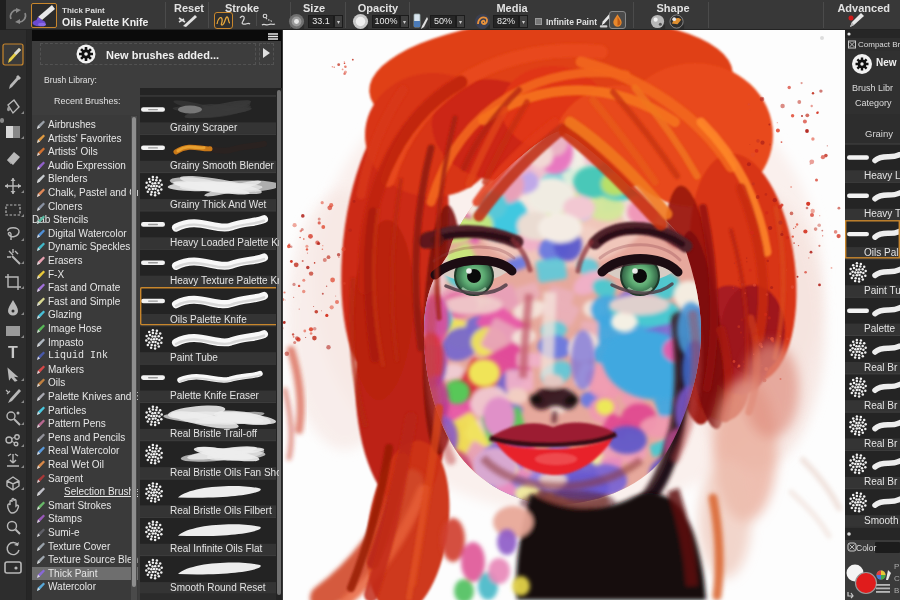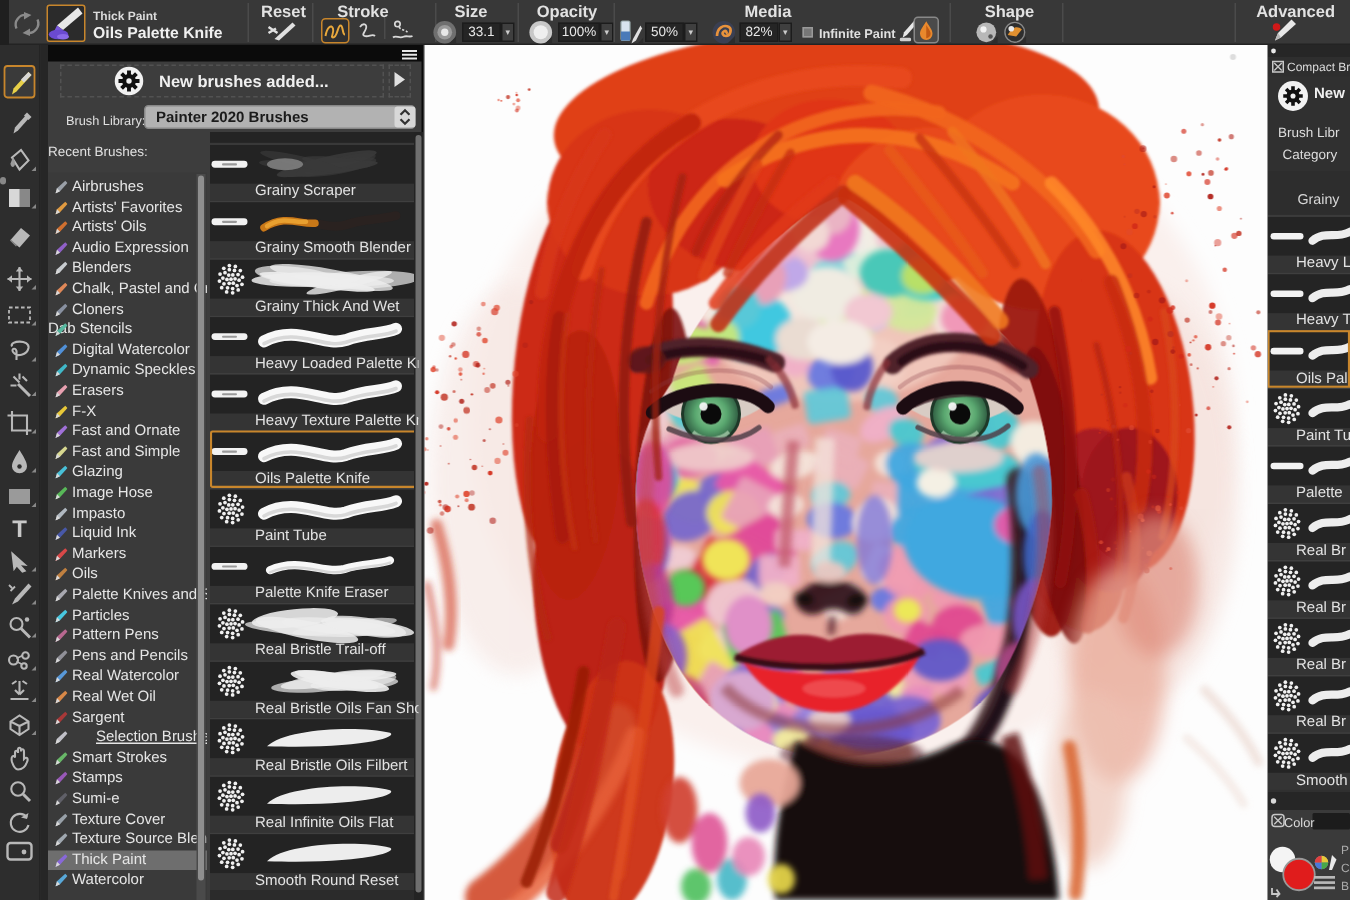--- a/index.html
+++ b/index.html
@@ -263,29 +263,21 @@
   <g stroke="#111" stroke-width="2.6">
   <path d="M10,3 L10,17 M3,10 L17,10 M5.05,5.05 L14.95,14.95 M14.95,5.05 L5.05,14.95"></path>
           </g>
         </g>
   <circle cx="10" cy="10" r="1.8" fill="#f2f2f2"></circle>
  </svg>
  <div class="abs" style="left:74px;top:19px;color:#f0f0f0;font-size:11px;font-weight:bold;">New brushes added...</div>
  <div class="abs" style="left:231px;top:18px;width:0;height:0;border-left:7px solid #e0e0e0;border-top:5px solid transparent;border-bottom:5px solid transparent;"></div>
 
  <div class="abs" style="left:12px;top:45px;color:#e0e0e0;font-size:8.5px;">Brush Library:</div>
- <div class="abs" style="left:64px;top:40px;width:181px;height:16px;background:#b2b2b2;border-radius:3px;border:1px solid #888;">
-  <div class="abs" style="left:7px;top:1.5px;color:#1b1b1b;font-size:10px;font-weight:bold;">Painter 2020 Brushes</div>
-  <div class="abs" style="left:166px;top:0;width:14px;height:14px;background:#d8d8d8;border-radius:2px;color:#222;">
-   <svg width="14" height="14" viewBox="0 0 14 14">
-            <path d="M4,5.5 L7,2.5 L10,5.5 M4,8.5 L7,11.5 L10,8.5" fill="none" stroke="#333" stroke-width="1.5"></path>
-          </svg>
-  </div>
- </div>
- <div class="abs" style="left:0;top:66px;color:#e0e0e0;font-size:9px;">Recent Brushes:</div>
+ <div class="abs" style="left:22px;top:66px;color:#e0e0e0;font-size:9px;">Recent Brushes:</div>
 </div>
 <div class="abs" style="left:32px;top:115px;width:106px;height:485px;background:#3a3a3a;overflow:hidden;">
 <div class="catrow" style="top:2.9px;">
 <svg class="abs" style="left:4px;top:2.2px;" width="9" height="9">
           <path d="M7.5,0.5 L9,2 L4,7.5 L1,9 L2,5.5 Z" fill="#9aa0a8"></path>
           <path d="M1,9 L2,5.5 L4,7.5 Z" fill="#d8d8d8"></path>
         </svg>
 <span style="margin-left:16px;">Airbrushes</span></div>
 <div class="catrow" style="top:16.5px;">
 <svg class="abs" style="left:4px;top:2.2px;" width="9" height="9">
@@ -376,21 +368,21 @@
           <path d="M7.5,0.5 L9,2 L4,7.5 L1,9 L2,5.5 Z" fill="#58b858"></path>
           <path d="M1,9 L2,5.5 L4,7.5 Z" fill="#d8d8d8"></path>
         </svg>
 <span style="margin-left:16px;">Image Hose</span></div>
 <div class="catrow" style="top:220.5px;">
 <svg class="abs" style="left:4px;top:2.2px;" width="9" height="9">
           <path d="M7.5,0.5 L9,2 L4,7.5 L1,9 L2,5.5 Z" fill="#b0b8c0"></path>
           <path d="M1,9 L2,5.5 L4,7.5 Z" fill="#d8d8d8"></path>
         </svg>
 <span style="margin-left:16px;">Impasto</span></div>
-<div class="catrow" style="top:234.1px;">
+<div class="catrow" style="top:234.1px;font-family:Liberation Mono, monospace;">
 <svg class="abs" style="left:4px;top:2.2px;" width="9" height="9">
           <path d="M7.5,0.5 L9,2 L4,7.5 L1,9 L2,5.5 Z" fill="#4858a8"></path>
           <path d="M1,9 L2,5.5 L4,7.5 Z" fill="#d8d8d8"></path>
         </svg>
 <span style="margin-left:16px;">Liquid Ink</span></div>
 <div class="catrow" style="top:247.7px;">
 <svg class="abs" style="left:4px;top:2.2px;" width="9" height="9">
           <path d="M7.5,0.5 L9,2 L4,7.5 L1,9 L2,5.5 Z" fill="#d84848"></path>
           <path d="M1,9 L2,5.5 L4,7.5 Z" fill="#d8d8d8"></path>
         </svg>

